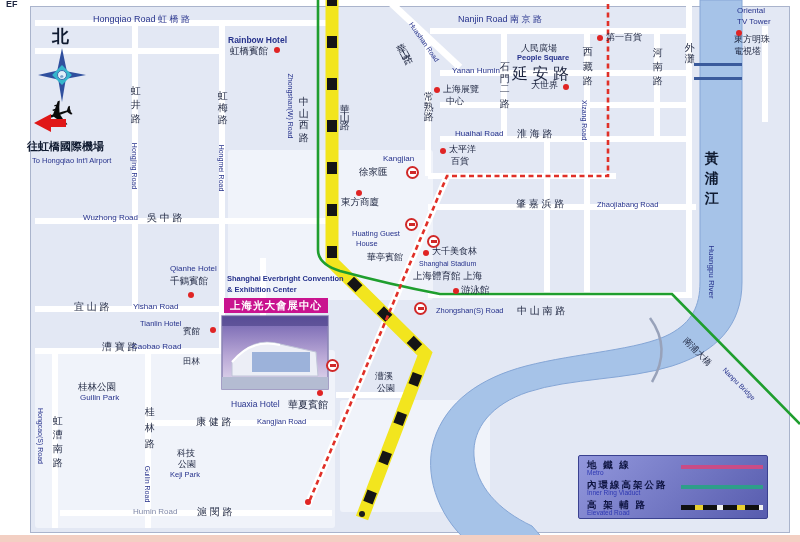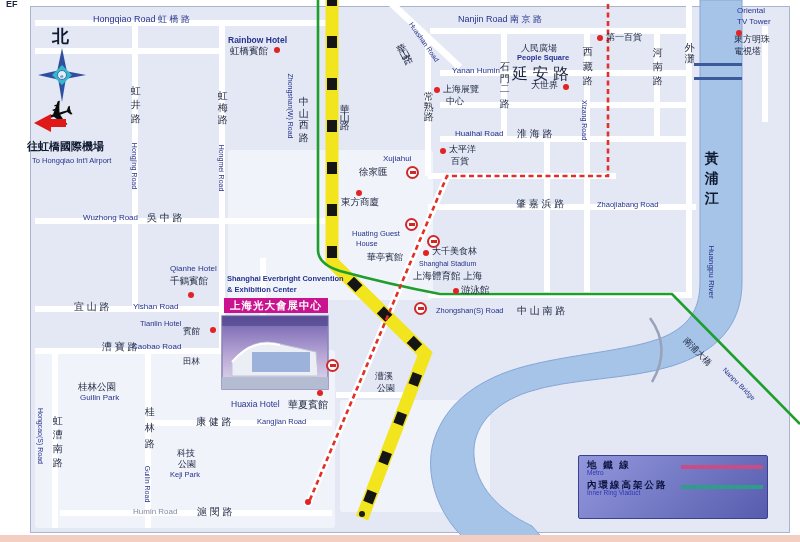--- a/index.html
+++ b/index.html
@@ -95,20 +95,25 @@
     <div>
         <div class="lrow">
           <span class="zh">地 鐵 線</span>
           <span class="en">Metro</span>
           <span class="sw metro"></span>
         </div>
         <div class="lrow">
           <span class="zh">內環線高架公路</span>
           <span class="en">Inner Ring Viaduct</span>
           <span class="sw ring"></span>
+        </div>
+        <div class="lrow">
+          <span class="zh">高 架 輔 路</span>
+          <span class="en">Elevated Road</span>
+          <span class="sw elevated"></span>
         </div>
       </div>
   </div>
 
   <div class="pinkstrip"></div>
 <div class="patch" style="left: 228px; top: 150px; width: 205px; height: 150px;"></div>
     <div class="patch" style="left: 35px; top: 350px; width: 300px; height: 178px;"></div>
     <div class="patch" style="left: 340px; top: 400px; width: 150px; height: 112px;"></div>
     <div class="road" style="left: 35px; top: 20px; width: 300px; height: 6px;"></div>
     <div class="road" style="left: 430px; top: 28px; width: 262px; height: 6px;"></div>
@@ -173,21 +178,21 @@
     <span class="lbl" style="left: 657px; top: 60px; font-size: 10px; color: rgb(30, 38, 64); letter-spacing: 14px; writing-mode: vertical-rl; transform: translate(-50%, -50%);">河南路</span>
     <span class="lbl" style="left: 689px; top: 45px; font-size: 10px; color: rgb(30, 38, 64); letter-spacing: 10px; writing-mode: vertical-rl; transform: translate(-50%, -50%);">外灘</span>
     <span class="lbl" style="left: 737px; top: 7px; font-size: 8px; color: rgb(38, 50, 140);">Oriental</span>
     <span class="lbl" style="left: 737px; top: 18px; font-size: 8px; color: rgb(38, 50, 140);">TV Tower</span>
     <span class="lbl" style="left: 734px; top: 35px; font-size: 9px; color: rgb(30, 38, 64);">東方明珠</span>
     <span class="lbl" style="left: 734px; top: 47px; font-size: 9px; color: rgb(30, 38, 64);">電視塔</span>
     <span class="lbl" style="left: 455px; top: 130px; font-size: 8px; color: rgb(38, 50, 140);">Huaihai Road</span>
     <span class="lbl" style="left: 517px; top: 129px; font-size: 10px; color: rgb(30, 38, 64);">淮 海 路</span>
     <span class="lbl" style="left: 449px; top: 145px; font-size: 9px; color: rgb(30, 38, 64);">太平洋</span>
     <span class="lbl" style="left: 451px; top: 157px; font-size: 9px; color: rgb(30, 38, 64);">百貨</span>
-    <span class="lbl" style="left: 383px; top: 155px; font-size: 8px; color: rgb(38, 50, 140);">Xujiahui</span>
+    <span class="lbl" style="left: 383px; top: 155px; font-size: 8px; color: rgb(38, 50, 140);">Kangjian</span>
     <span class="lbl" style="left: 359px; top: 167px; font-size: 9.5px; color: rgb(30, 38, 64);">徐家匯</span>
     <span class="lbl" style="left: 516px; top: 199px; font-size: 10px; color: rgb(30, 38, 64);">肇 嘉 浜 路</span>
     <span class="lbl" style="left: 597px; top: 201px; font-size: 7.5px; color: rgb(38, 50, 140);">Zhaojiabang Road</span>
     <span class="lbl" style="left: 341px; top: 197px; font-size: 9.5px; color: rgb(30, 38, 64);">東方商廈</span>
     <span class="lbl" style="left: 83px; top: 214px; font-size: 8px; color: rgb(38, 50, 140);">Wuzhong Road</span>
     <span class="lbl" style="left: 147px; top: 213px; font-size: 10px; color: rgb(30, 38, 64);">吳 中 路</span>
     <span class="lbl" style="left: 352px; top: 230px; font-size: 7.5px; color: rgb(38, 50, 140);">Huating Guest</span>
     <span class="lbl" style="left: 356px; top: 240px; font-size: 7.5px; color: rgb(38, 50, 140);">House</span>
     <span class="lbl" style="left: 367px; top: 253px; font-size: 9px; color: rgb(30, 38, 64);">華亭賓館</span>
     <span class="lbl" style="left: 432px; top: 247px; font-size: 9px; color: rgb(30, 38, 64);">大千美食林</span>

